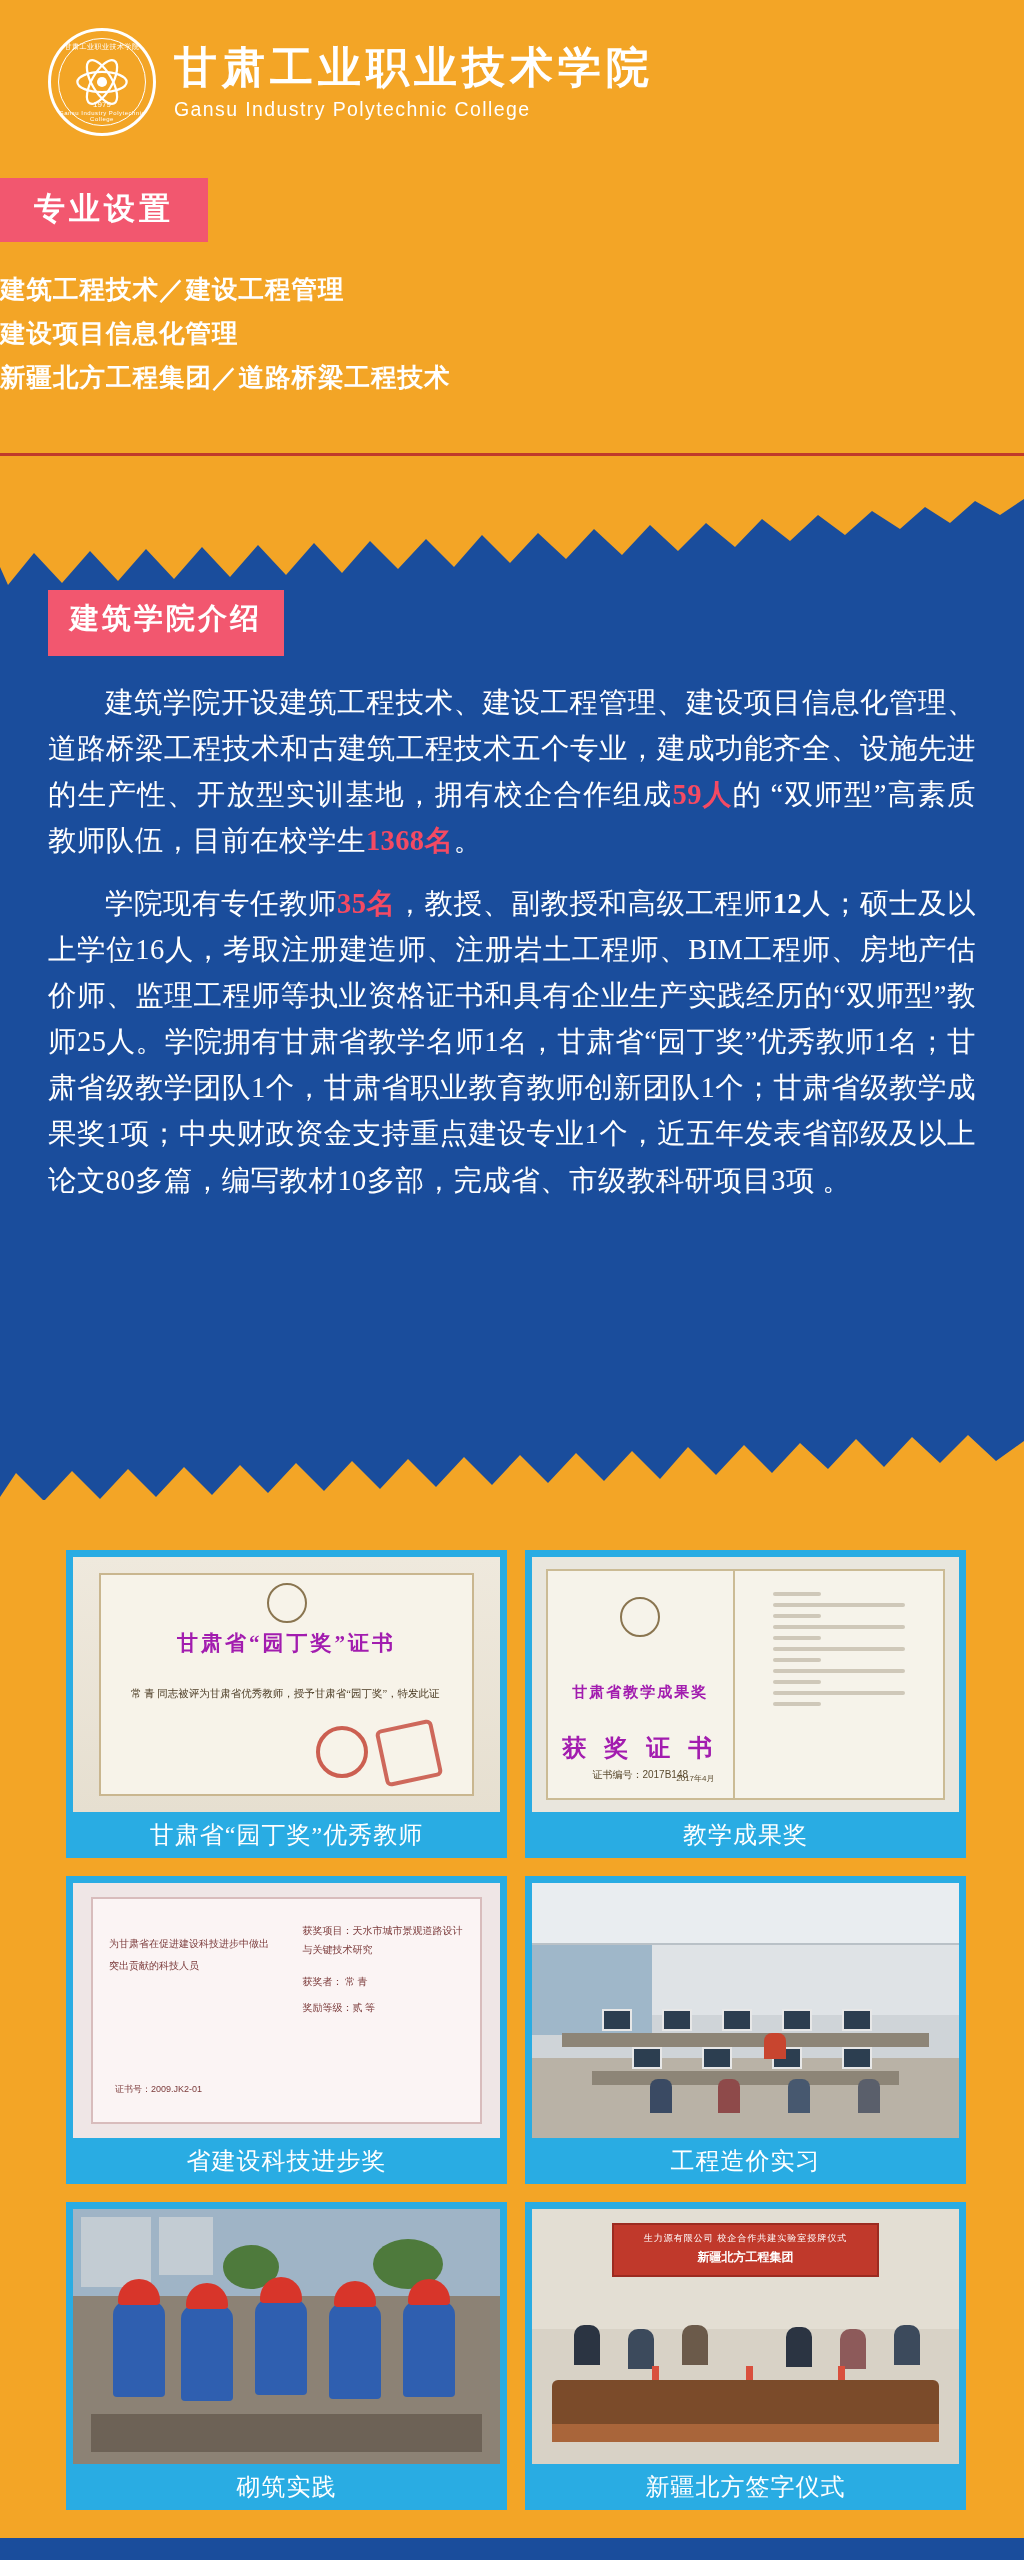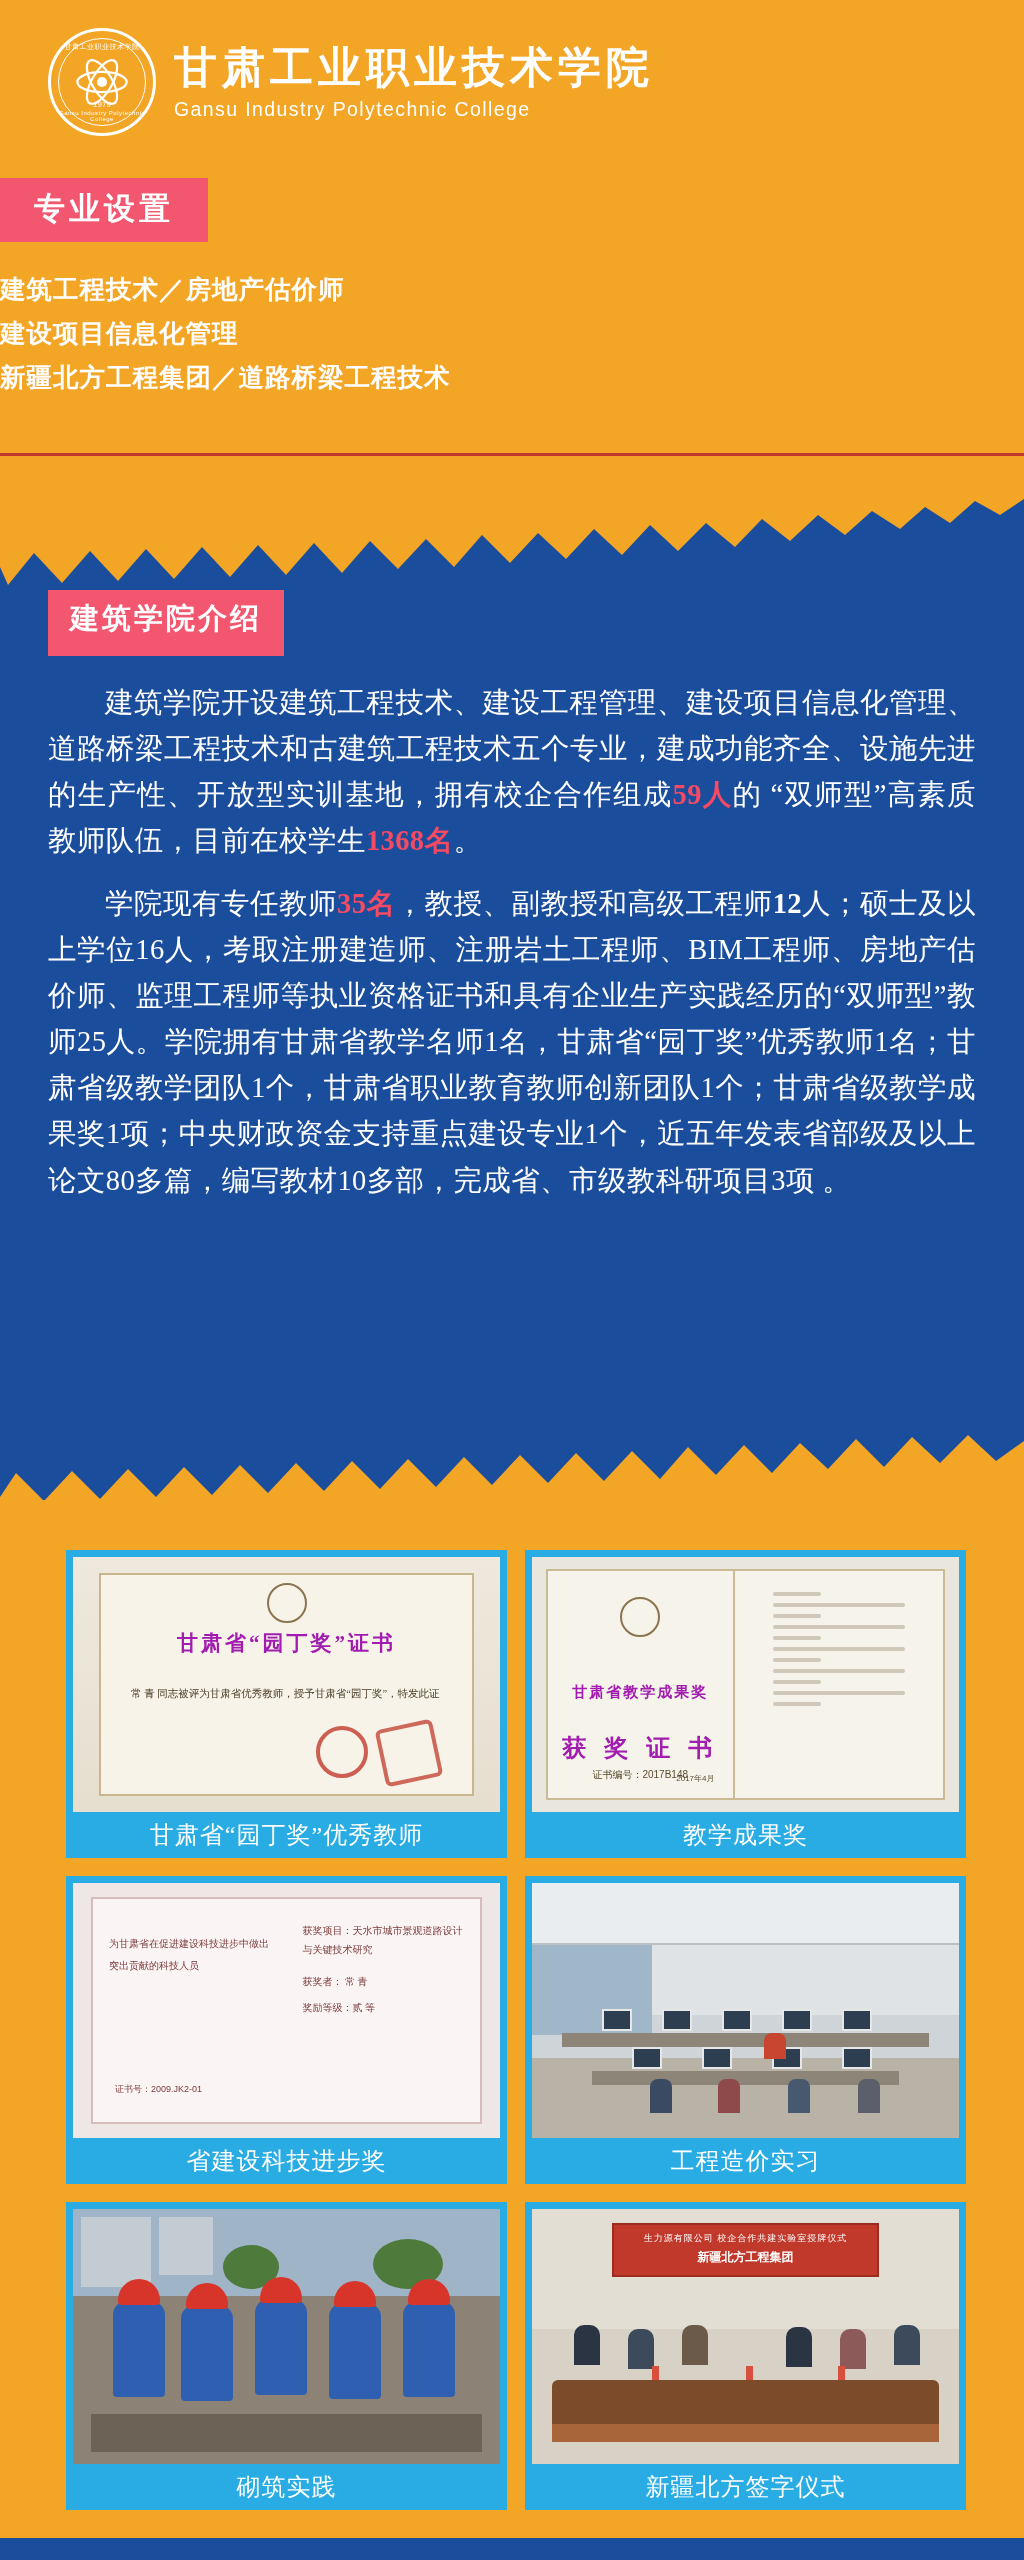--- a/index.html
+++ b/index.html
@@ -309,21 +309,21 @@
     <div class="logo-text">
       <div class="logo-cn">甘肃工业职业技术学院</div>
       <div class="logo-en">Gansu Industry Polytechnic College</div>
     </div>
   </div>
 
   <div class="head-main">
     <div class="major-block">
       <div class="major-badge">专业设置</div>
       <div class="major-list">
-        <div>建筑工程技术／房地产估价师</div>
+        <div>建筑工程技术／建设工程管理</div>
         <div>建设项目信息化管理</div>
         <div>新疆北方工程集团／道路桥梁工程技术</div>
       </div>
     </div>
   </div>
 
   <div class="red-rule"></div>
 </div>
 
 <div class="blue-body">

